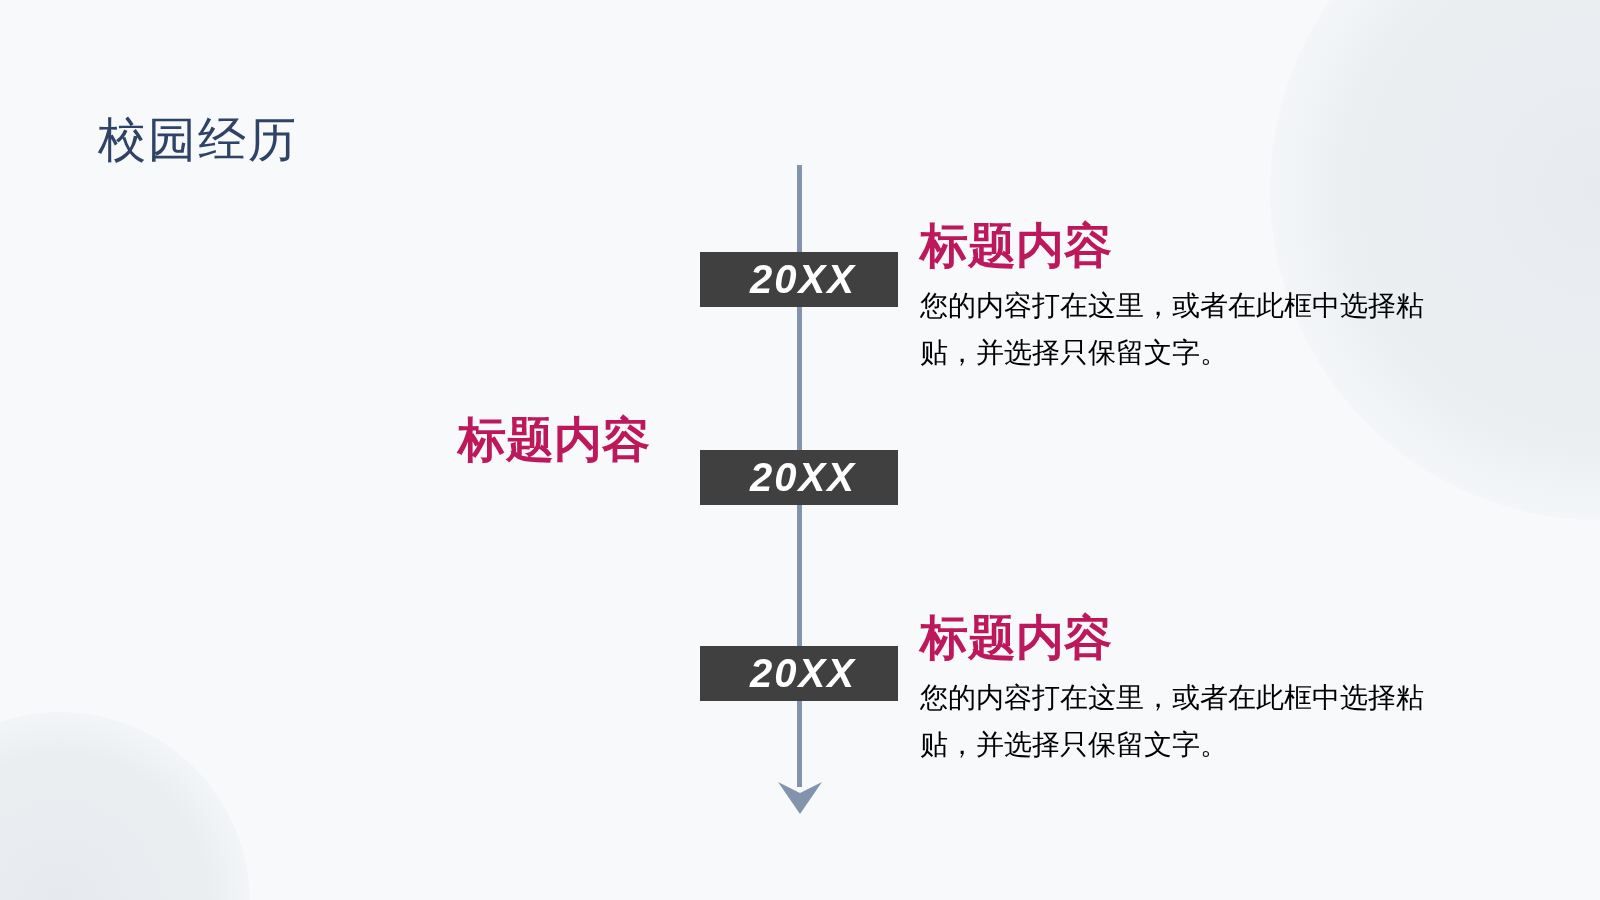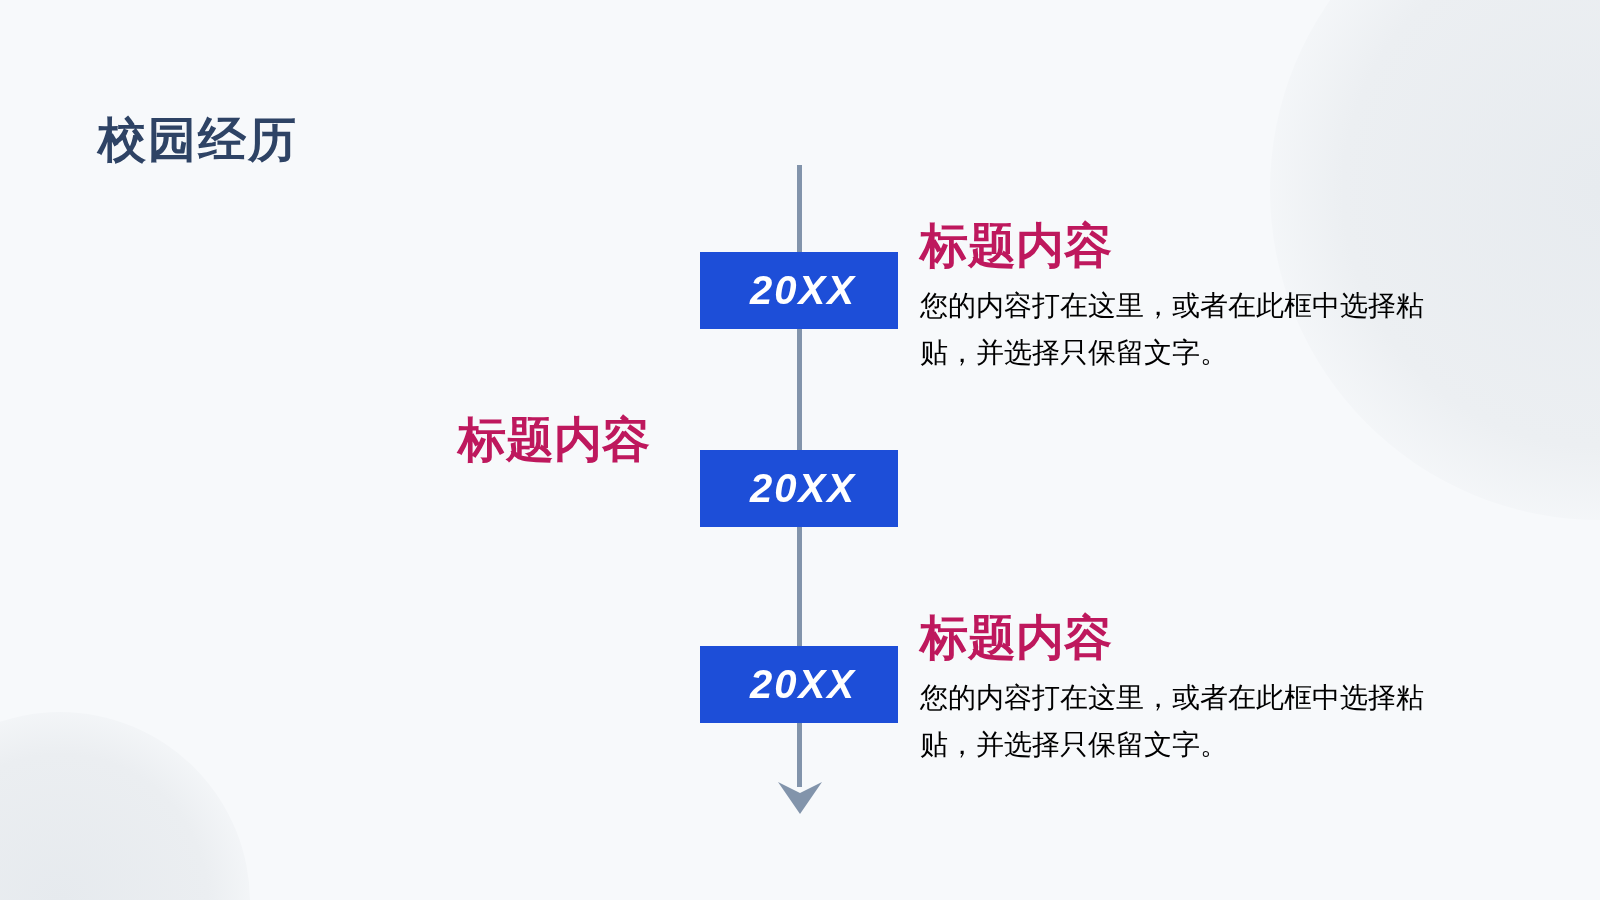--- a/index.html
+++ b/index.html
@@ -31,21 +31,21 @@
     width: 380px;
     height: 380px;
     border-radius: 50%;
     background: radial-gradient(circle at 50% 50%, #e6eaee 0%, #ebeef1 55%, rgba(247,249,251,0) 80%);
   }
   .slide-title {
     position: absolute;
     left: 98px;
     top: 76px;
     font-size: 48px;
-    font-weight: bold;
+    font-weight: normal;
     color: #2e4365;
     letter-spacing: 2px;
   }
   
   .timeline-line {
     position: absolute;
     left: 797px;
     top: 165px;
     width: 5px;
     height: 622px;
@@ -55,22 +55,22 @@
     position: absolute;
     left: 778px;
     top: 782px;
     width: 44px;
     height: 32px;
   }
   .year-box {
     position: absolute;
     left: 700px;
     width: 198px;
-    height: 77px;
-    background: #1d4ed8;
+    height: 55px;
+    background: #404040;
     display: flex;
     align-items: center;
     justify-content: center;
   }
   .year-box-1 { top: 252px; }
   .year-box-2 { top: 450px; }
   .year-box-3 { top: 646px; }
   .year-label {
     color: #ffffff;
     font-size: 40px;

